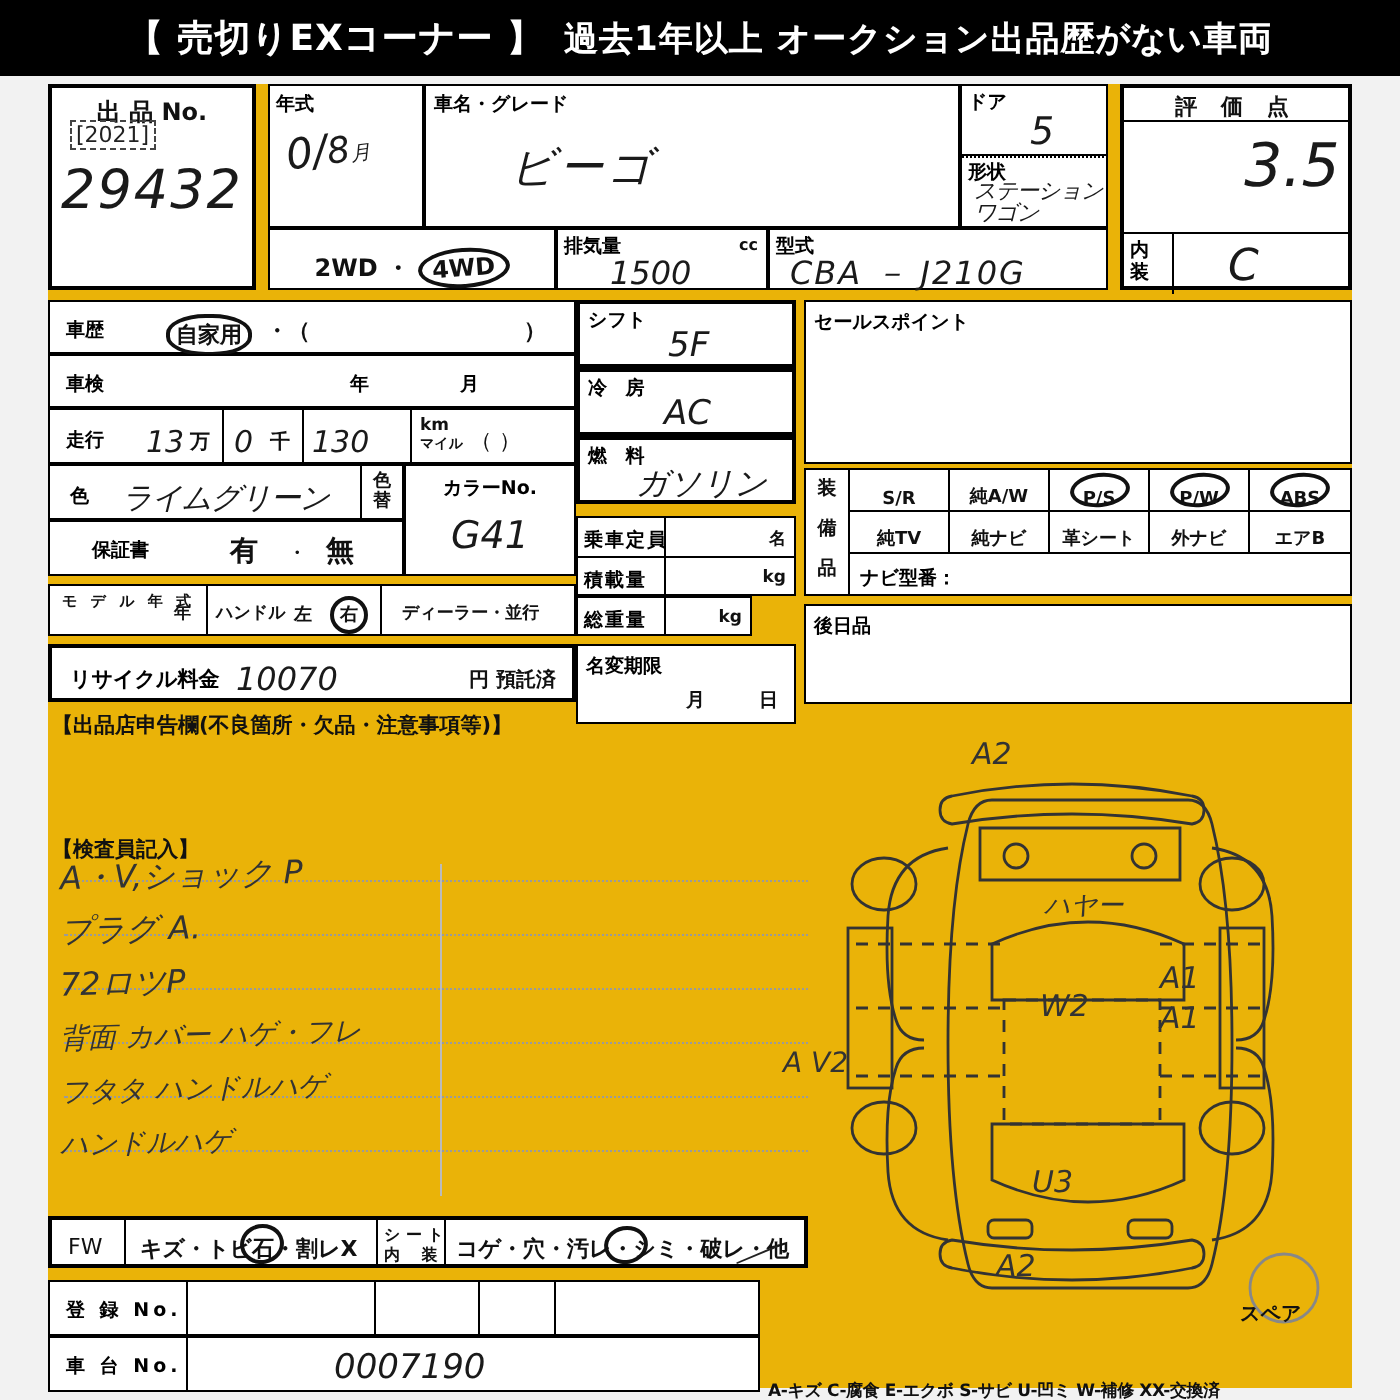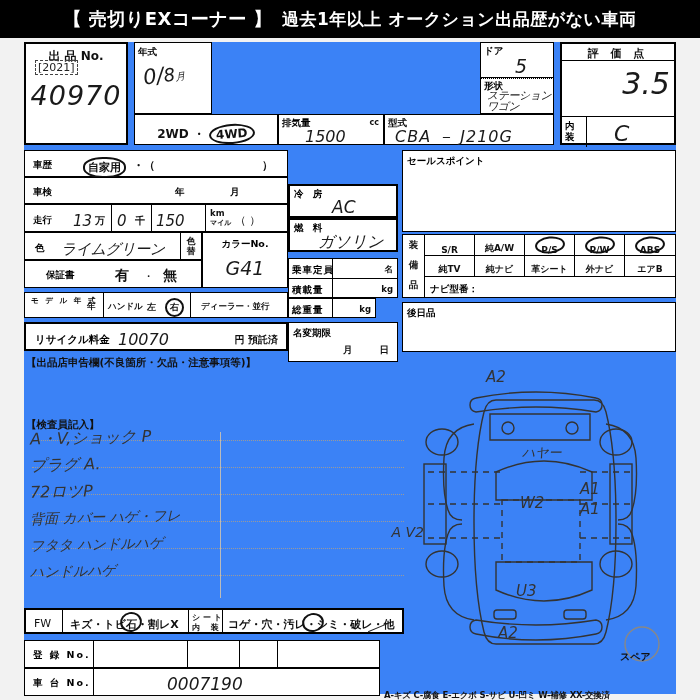--- a/index.html
+++ b/index.html
@@ -19,21 +19,21 @@
     display:flex; align-items:center; justify-content:center;
     font-size:18px; letter-spacing:.5px; font-weight:700;
     white-space:nowrap;
   }
   .banner .b1{ font-size:18px; }
   .banner .b2{ font-size:17px; margin-left:10px; font-weight:700;}
 
   
   .sheet{
     position:absolute; left:24px; top:42px; width:652px; height:652px;
-    background:#3b82f6;
+    background:#eab308;
   }
   .hand{
     font-family:"DejaVu Sans","Liberation Sans",sans-serif;
     font-style:italic; color:#1a1a1a; font-weight:400;
   }
   .lbl{ font-size:9.5px; font-weight:700; color:#000; letter-spacing:0; }
   .box{ position:absolute; border:1px solid #000; background:#fff; }
   .bold{ border:2px solid #000; }
 
   
@@ -243,30 +243,34 @@
 <div class="banner">
   <span class="b1">【 売切りEXコーナー 】</span>
   <span class="b2">過去1年以上 オークション出品歴がない車両</span>
 </div>
 
 <div class="sheet">
 
   <div class="box bold" id="num-block">
     <div class="cap">出 品 No.</div>
     <div class="year">[2021]</div>
-    <div class="val hand">40970</div>
+    <div class="val hand">29432</div>
   </div>
 
   <div class="box" id="yr-box">
     <span class="lbl">年式</span>
     <span class="v hand">
       <span>0/</span><span style="font-size:18px;">8</span><small>月</small>
     </span>
   </div>
 
+  <div class="box" id="name-box">
+    <span class="lbl">車名・グレード</span>
+    <span class="v hand">ビーゴ</span>
+  </div>
 
   <div class="box" id="door-box">
     <span class="lbl">ドア</span>
     <span class="v hand">5</span>
   </div>
   <div class="box" id="shape-box">
     <span class="lbl">形状</span>
     <span class="v hand">ステーション ワゴン</span>
   </div>
 
@@ -313,21 +317,21 @@
   </div>
 
   <div class="box" id="mile">
     <span class="lbl">走行</span>
     <span class="v1 hand">13</span>
     <span class="u1">万</span>
     <span class="d1"></span>
     <span class="v2 hand">0</span>
     <span class="u2">千</span>
     <span class="d2"></span>
-    <span class="v3 hand">150</span>
+    <span class="v3 hand">130</span>
     <span class="d3"></span>
     <span class="km">
       <b>km</b><span style="font-size:7px">マイル</span>
     </span>
     <span class="pr">（     ）</span>
   </div>
 
   <div class="box" id="color">
     <span class="lbl">色</span>
     <span class="v hand">ライムグリーン</span>
@@ -359,20 +363,24 @@
   </div>
 
   <div class="box bold" id="recy">
     <span class="lbl">リサイクル料金</span>
     <span class="v hand">10070</span>
     <span class="en">円 預託済</span>
   </div>
 
   <div id="decl-lbl">【出品店申告欄(不良箇所・欠品・注意事項等)】</div>
 
+  <div class="box bold" id="shift">
+    <span class="lbl">シフト</span>
+    <span class="v hand">5F</span>
+  </div>
   <div class="box bold" id="cool">
     <span class="lbl">冷 房</span>
     <span class="v hand">AC</span>
   </div>
   <div class="box bold" id="fuel">
     <span class="lbl">燃 料</span>
     <span class="v hand">ガソリン</span>
   </div>
 
   <div class="box cap-row" id="cap1">

